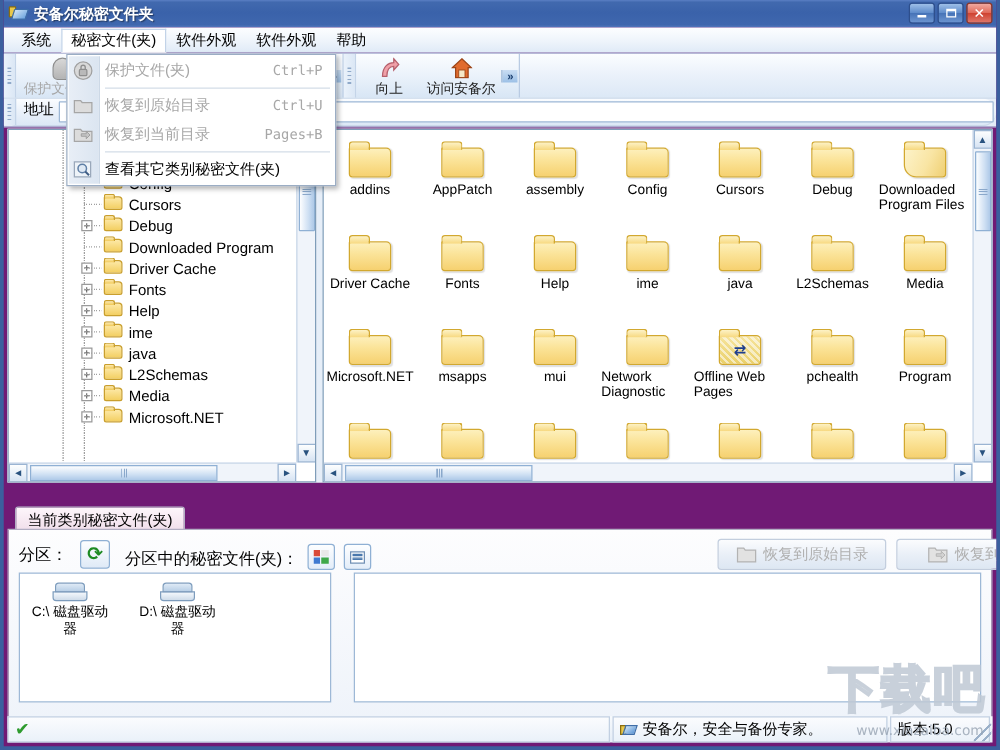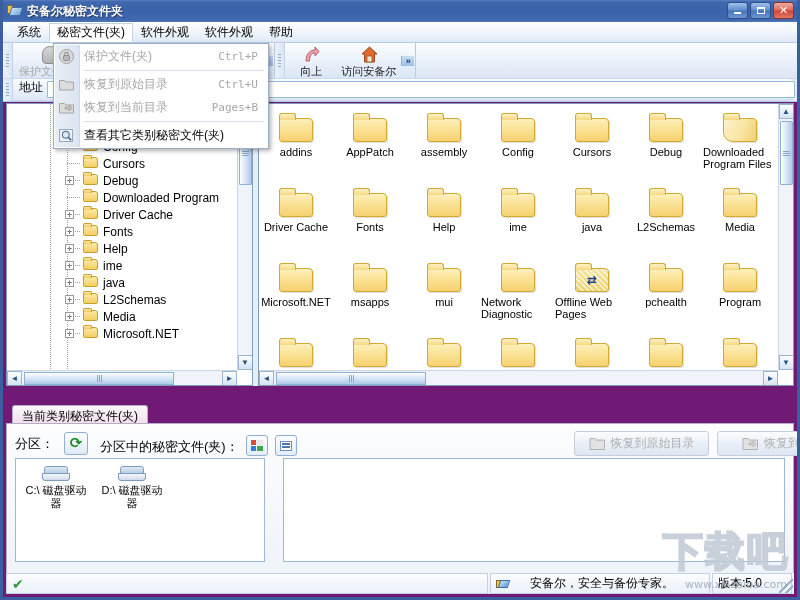--- a/index.html
+++ b/index.html
@@ -372,21 +372,21 @@
     border: 1px solid #c3cede; border-radius: 3px;
     display: flex; align-items: center; justify-content: center; gap: 5px;
     color: #b0b0b0; font-size: 12px; white-space: nowrap; padding: 0 8px;
   }
   .act-btn .ico { width: 17px; height: 15px; position: relative; flex: 0 0 auto; }
   .panes { display: flex; padding: 0 8px 8px; height: 112px; }
   .drivebox {
     width: 250px; background: #ffffff; border: 1px solid #9db8d6;
     position: relative;
   }
-  .drive-row { display: flex; padding: 6px 4px 0; gap: 4px; }
+  .drive-row { display: flex; padding: 6px 4px 0; gap: 14px; }
   .drive-cell {
     width: 72px; display:flex; flex-direction: column; align-items:center;
   }
   .drive-ico {
     width: 28px; height: 17px; position: relative; margin-bottom: 2px;
   }
   .drive-ico .top {
     position:absolute; left:2px; top:1px; width:24px; height:8px;
     background: linear-gradient(to bottom,#dfeaf6,#b8cfe6);
     border:1px solid #7d9cbd; border-radius: 3px 3px 0 0;
@@ -406,21 +406,21 @@
     position: absolute; left: 3px; right: 3px; bottom: 3px; height: 21px;
     display: flex; align-items: stretch;
     background: linear-gradient(to bottom,#f7fafd,#e5edf7);
   }
   .sb-cell {
     border: 1px solid #c2d0e2; background: linear-gradient(to bottom,#fbfcfe,#eaf1f9);
     display: flex; align-items: center; padding: 0 5px; font-size: 12px; color: #000;
     margin-right: 2px;
   }
   .sb-cell.grow { flex: 1; }
-  .sb-cell.mid { width: 220px; justify-content: flex-start; gap: 20px; }
+  .sb-cell.mid { width: 220px; justify-content: flex-start; gap: 4px; }
   .sb-cell.ver { width: 80px; }
   .check { color: #2e9b2e; font-size: 14px; font-weight: bold; font-family:"DejaVu Sans",sans-serif; }
   .sb-ico { width: 14px; height: 14px; position: relative; flex:0 0 auto; }
   .sb-ico .lk { position:absolute; left:0; top:3px; width:5px;height:8px;background:#e8c84a;border:1px solid #8a6d10;}
   .sb-ico .dk { position:absolute; left:3px; top:3px; width:10px;height:8px;
      background:linear-gradient(135deg,#cfe4f7,#5b96d6); border:1px solid #3f6ea8; transform: skewX(-18deg); }
   .grip-corner {
     position:absolute; right: 1px; bottom: 1px; width: 14px; height: 14px;
     background:
       linear-gradient(135deg, transparent 45%, #9ab0c9 45%, #9ab0c9 55%, transparent 55%),

